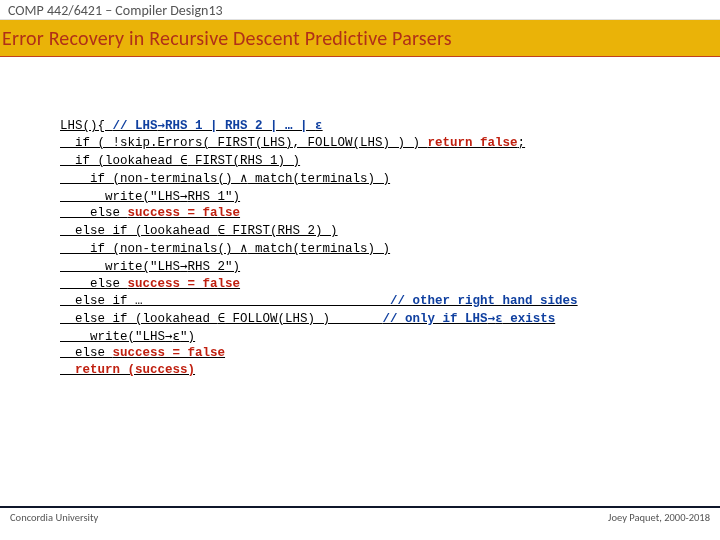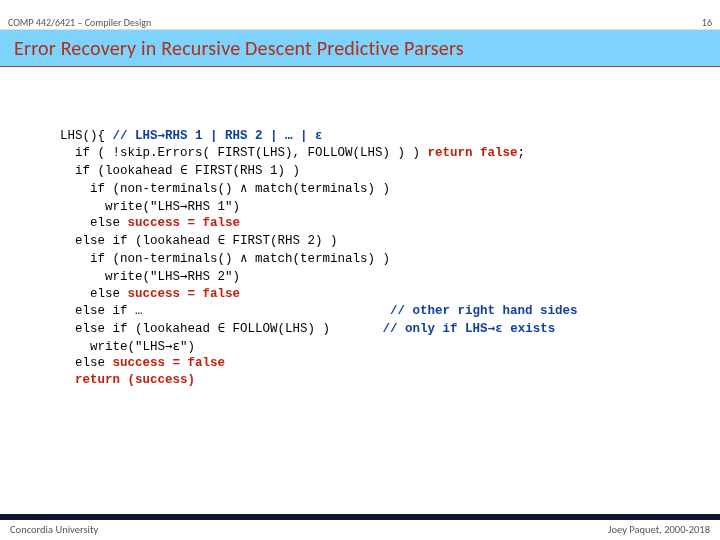--- a/index.html
+++ b/index.html
@@ -3,69 +3,70 @@
 <meta charset="utf-8">
 <style>
   * { margin: 0; padding: 0; box-sizing: border-box; }
   html, body { width: 720px; height: 540px; font-family: Calibri, "Segoe UI", sans-serif; background: #fff; }
   .slide {
     width: 720px; height: 540px;
     display: flex; flex-direction: column;
     position: relative;
   }
   .topbar {
-    display: flex; justify-content: space-between; align-items: center;
-    padding: 16px 8px 0 8px;
-    font-size: 10px;
+    display: flex; align-items: center;
+    padding: 2px 8px 0 8px;
+    font-size: 14px;
     color: #555;
   }
   .titlebar {
-    background: #7dd3fc;
-    padding: 6px 14px;
+    background: #eab308;
+    padding: 6px 2px;
     border-top: 1px solid #e0e0e0;
     border-bottom: 1px solid #c04020;
   }
   .titlebar h1 {
     font-size: 20px;
     font-weight: 400;
     color: #b03018;
     letter-spacing: 0.2px;
   }
   .content {
     flex: 1;
     padding: 60px 40px 0 60px;
+    text-decoration: underline;
   }
   .code {
     font-family: Consolas, "Courier New", monospace;
     font-size: 12.5px;
     line-height: 1.35;
     white-space: pre;
     color: #000;
   }
   .kw-red { color: #c02010; font-weight: 600; }
   .kw-blue { color: #1040a0; font-weight: 600; }
   .sym { font-family: "Segoe UI Symbol", "Cambria Math", Consolas, monospace; }
   .footer {
     display: flex;
     justify-content: space-between;
     align-items: center;
-    padding: 3px 10px 4px 10px;
+    padding: 3px 10px 16px 10px;
     font-size: 10.5px;
     color: #555;
-    border-top: 6px solid #0f172a;
+    border-top: 2px solid #0f172a;
   }
 </style>
 </head>
 <body>
 
 <div class="slide">
 
   <div class="topbar">
     <span>COMP 442/6421 – Compiler Design</span>
-    <span>16</span>
+    <span>13</span>
   </div>
 
   <div class="titlebar">
     <h1>Error Recovery in Recursive Descent Predictive Parsers</h1>
   </div>
 
   <div class="content">
     <div class="code"><span>LHS(){ </span><span class="kw-blue">// LHS</span><span class="kw-blue sym">→</span><span class="kw-blue">RHS 1 | RHS 2 | … | </span><span class="kw-blue sym">ε</span>
 <span>  if ( !skip.Errors( FIRST(LHS), FOLLOW(LHS) ) ) </span><span class="kw-red">return false</span><span>;</span>
 <span>  if (lookahead </span><span class="sym">∈</span><span> FIRST(RHS 1) )</span>

